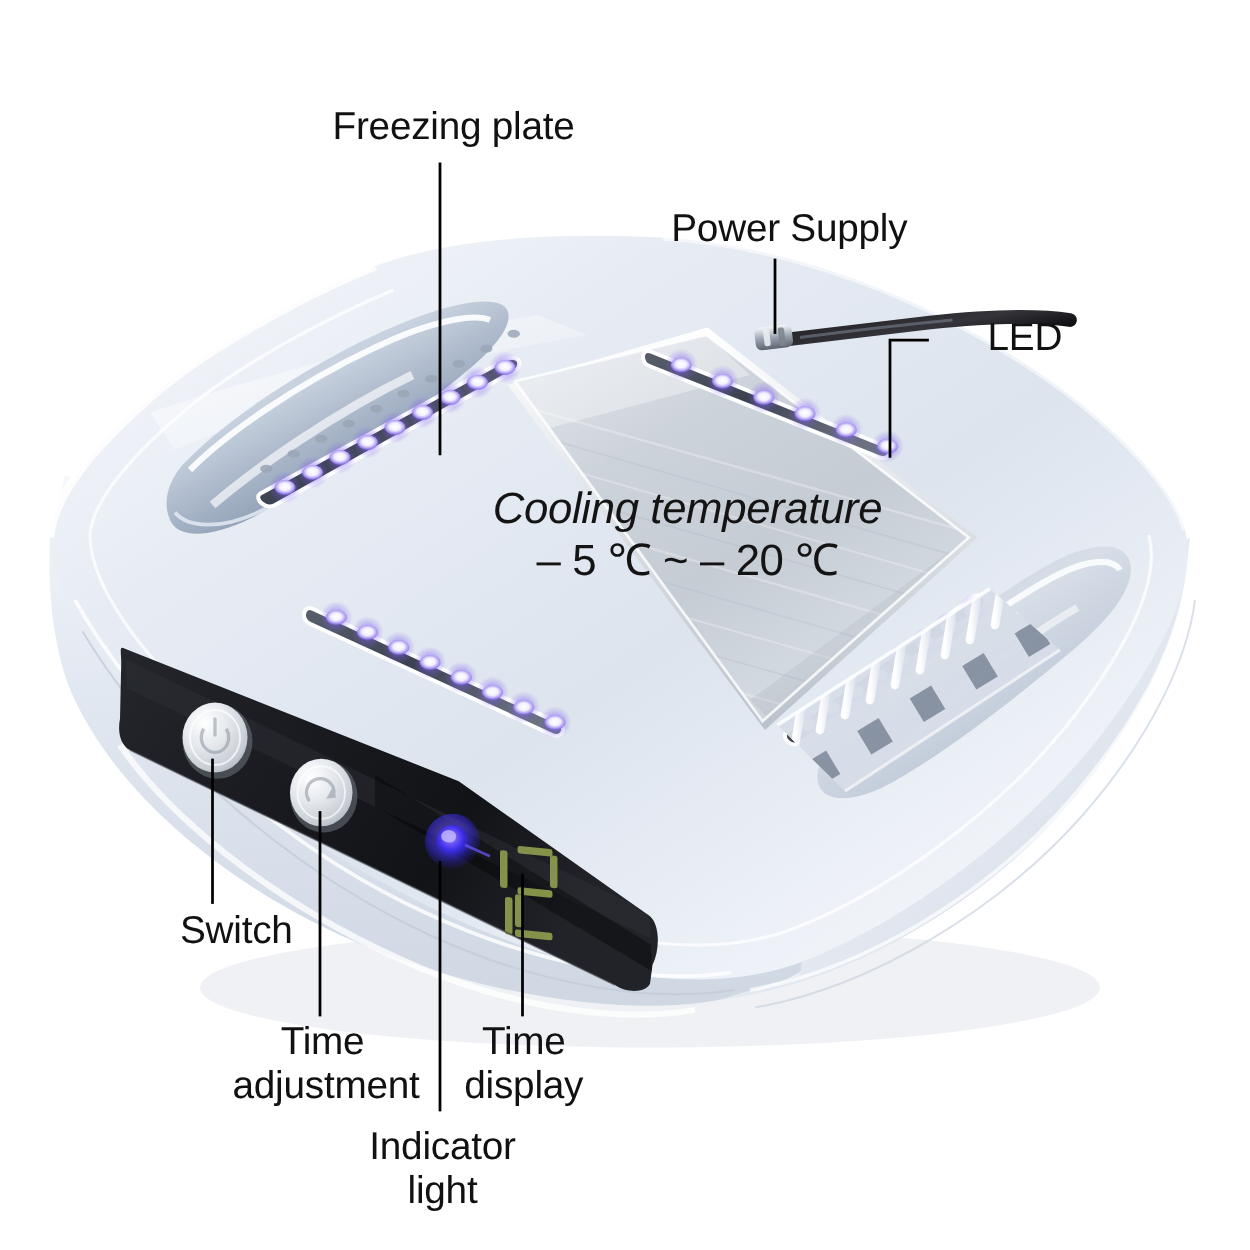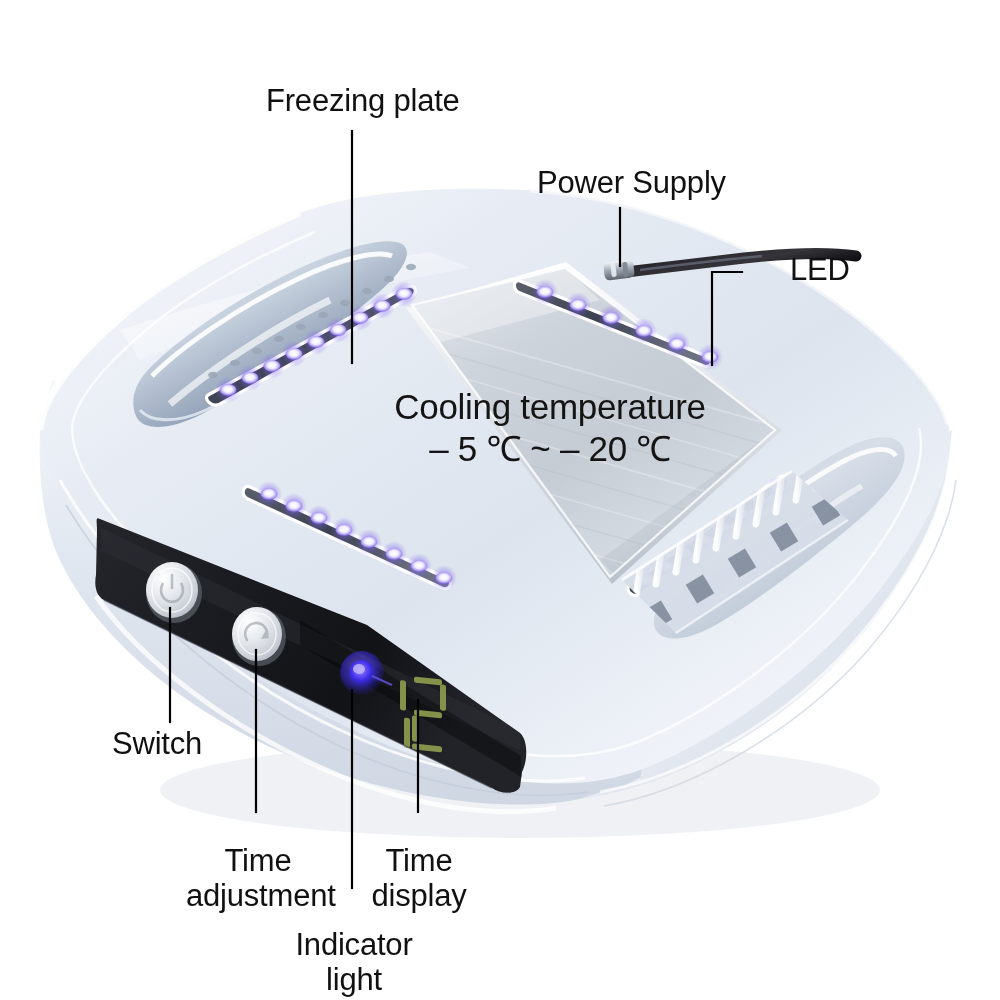--- a/index.html
+++ b/index.html
@@ -31,30 +31,30 @@
   }
   .callout-label {
     position: absolute;
     font-family: "Liberation Sans", sans-serif;
     color: #111111;
     font-size: 31px;
     line-height: 1.12;
     white-space: pre-line;
     letter-spacing: -0.2px;
   }
-  .callout-label.ctr { text-align: center; margin-top: 28px; }
+  .callout-label.ctr { text-align: center; }
   .callout-label.lft { text-align: left; }
   .plate-caption {
     position: absolute;
     text-align: center;
     color: #141414;
     font-family: "Liberation Sans", sans-serif;
     letter-spacing: -0.3px;
   }
-  .plate-caption .line1 { font-size: 35px; line-height: 1.18; display:block; }
+  .plate-caption .line1 { font-size: 35px; line-height: 1.18; display:block;font-style:italic; }
   .plate-caption .line2 { font-size: 35px; line-height: 1.24; display:block; }
 </style>
 </head>
 <body>
 
 <div id="stage">
 
   <svg id="product-svg" viewBox="0 0 1000 1000">
     <defs>
 
@@ -531,21 +531,21 @@
     <span class="line1">Cooling temperature</span>
     <span class="line2">– 5 ℃ ~ – 20 ℃</span>
   </div>
 
   <div class="callout-label lft" style="left:537px; top:166px;">Power Supply</div>
 
   <div class="callout-label lft" style="left:266px; top:84px;">Freezing plate</div>
 
   <div class="callout-label lft" style="left:790px; top:253px;">LED</div>
 
-  <div class="callout-label lft" style="left:112px; top:727px;">Switch</div>
+  <div class="callout-label lft" style="left:144px; top:727px;">Switch</div>
 
   <div class="callout-label ctr" style="left:186px; top:816px; width:144px;">Time
 adjustment</div>
 
   <div class="callout-label ctr" style="left:357px; top:816px; width:124px;">Time
 display</div>
 
   <div class="callout-label ctr" style="left:282px; top:900px; width:144px;">Indicator
 light</div>
 

